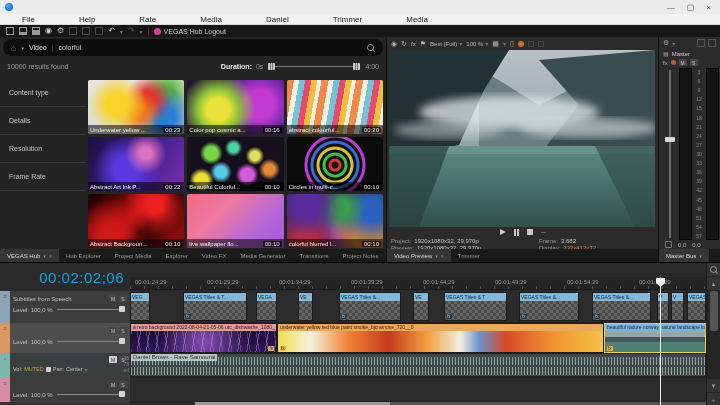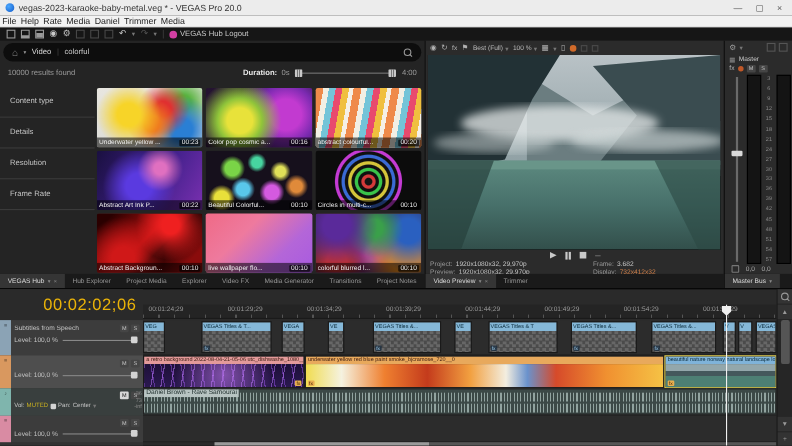--- a/index.html
+++ b/index.html
@@ -7,21 +7,21 @@
        font-family:"Liberation Sans",sans-serif;-webkit-font-smoothing:antialiased}
   .abs{position:absolute}
   
   #titlebar{left:0;top:0;width:720px;height:14px;background:#ececec;display:flex;align-items:center;
             gap:4px;padding:0 5px;box-sizing:border-box;font-size:8px;color:#333}
   #app-icon{width:8px;height:8px;border-radius:50%;background:radial-gradient(circle at 35% 35%,#4aa8ff,#1159c9)}
   #titlebar .spacer{flex:1}
   .winbtn{color:#555;font-size:8px;padding:0 4px}
   #menubar{left:0;top:14px;width:720px;height:11px;background:#f2f2f2;border-bottom:1px solid #d8d8d8;
            display:flex;align-items:center;font-size:8px;color:#222;box-sizing:border-box}
-  #menubar span{padding:0 2px}
+  #menubar span{padding:0 22px}
   #toolbar{left:0;top:25px;width:720px;height:12px;background:#161616;display:flex;align-items:center;
            gap:5px;padding:0 6px;box-sizing:border-box}
   .ticon{width:8px;height:8px;border:1px solid #9a9a9a;box-sizing:border-box;display:inline-block}
   .ticon.folder{border-bottom-width:3px}
   .ticon.save{background:linear-gradient(180deg,transparent 40%,#9a9a9a 40%)}
   .ticon.dim{border-color:#474747}
   .tglyph{color:#c9c9c9;font-size:8px;line-height:8px}
   .tglyph.dim{color:#555}
   .tcaret{color:#777;font-size:6px}
   #hub-logout{display:flex;align-items:center;gap:3px;color:#c9c9c9;font-size:7px}
@@ -106,21 +106,21 @@
   #ms-fader .fknob{position:absolute;left:0;top:40%;width:10px;height:5px;background:#d9d9d9;border-radius:1px}
   #ms-meters{position:absolute;left:18px;top:0;bottom:0;right:0;display:flex;gap:1px}
   .mbar{width:13px;background:#141414;border:1px solid #000;box-sizing:border-box}
   #master-scale{width:12px;display:flex;flex-direction:column;justify-content:space-between;align-items:center;
                 font-size:5px;color:#8a8a8a;padding:1px 0}
   #ms-values{left:2px;top:203px;right:2px;height:9px;display:flex;align-items:center;gap:6px;font-size:6px;color:#aaa;padding-left:4px}
   #ms-values .lk{width:5px;height:5px;border:1px solid #777;border-radius:1px}
   
   #timeline{left:0;top:262px;width:720px;height:143px;background:#2a2a2a;border-top:1px solid #000;box-sizing:border-box}
   #tl-head{left:0;top:0;width:130px;height:143px;background:#333}
-  #tl-time{left:0;top:0;width:130px;height:28px;background:#2a2a2a;color:#eab308;font-size:15px;
+  #tl-time{left:0;top:0;width:130px;height:28px;background:#2a2a2a;color:#0ea5e9;font-size:15px;
            text-align:right;padding:6px 6px 0 0;box-sizing:border-box;letter-spacing:.5px}
   .trk{position:absolute;left:0;width:130px;display:flex}
   .chip{width:10px;flex:none;display:flex;flex-direction:column;align-items:center;gap:1px;padding-top:2px;font-size:5px;color:rgba(0,0,0,.55)}
   .c1{background:#8ba3b5}.c2{background:#d9985f}.c3{background:#7fb5ad}.c4{background:#d98ba3}
   .thb{flex:1;padding:2px 3px;box-sizing:border-box;position:relative}
   #trk1 .thb{background:#3c3c3c}#trk2 .thb{background:#4e4e4e}#trk3 .thb{background:#393f3e}#trk4 .thb{background:#3c3c3c}
   .trow{display:flex;align-items:center;gap:2px;height:11px;font-size:6px;color:#c4c4c4}
   .trow .sp{flex:1}
   .tname{white-space:nowrap;overflow:hidden}
   .lvl{flex:1;height:1px;background:#888;position:relative;margin:0 2px}
@@ -171,21 +171,20 @@
              display:flex;flex-direction:column;align-items:center;font-size:6px;color:#9a9a9a}
   #tl-scroll .sb{height:13px;width:100%;display:flex;align-items:center;justify-content:center;background:#333;margin-bottom:1px}
   #tl-scroll .thumbv{width:8px;height:40px;background:#555;border-radius:2px}
   #tl-scroll .spv{flex:1}
 </style>
 </head>
 <body>
 
 <div id="titlebar" class="abs">
   <span id="app-icon"></span>
-  <span>vegas-2023-karaoke-baby-metal.veg * - VEGAS Pro 20.0</span>
   <span class="spacer"></span>
   <span class="winbtn">—</span>
   <span class="winbtn">▢</span>
   <span class="winbtn">×</span>
 </div>
 
 <div id="menubar" class="abs">
   <span>File</span>
   <span>Help</span>
   <span>Rate</span>

